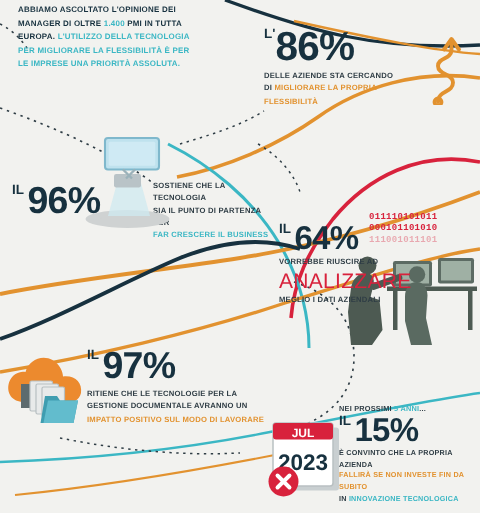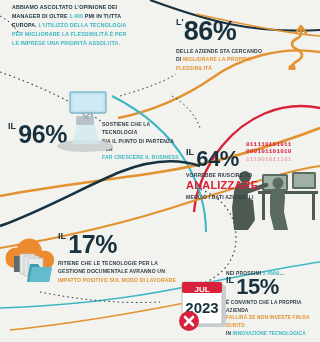--- a/index.html
+++ b/index.html
@@ -48,21 +48,21 @@
 
   
   #p70{left:8px;top:108px;width:150px;}
   #p70 .pct{font-size:25px;}
   #p70 .body-txt{width:76px;}
 
   
   #p64{left:186px;top:148px;width:84px;}
   #p64 .pct{font-size:22px;}
   #p64 .body-txt{margin-top:1px;}
-  #p64 .big-red{font-size:11px;font-weight:bold;color:#d8223c;letter-spacing:0.2px;line-height:1.15;}
+  #p64 .big-red{font-size:14px;font-weight:normal;color:#d8223c;letter-spacing:0.2px;line-height:1.15;}
 
   
   #p62{left:58px;top:232px;width:124px;}
   #p62 .pct{font-size:25px;}
   #p62 .body-txt{margin-top:2px;}
 
   
   #p52{left:226px;top:271px;width:92px;}
   #p52 .pct{font-size:22px;}
   #p52 .kicker{font-size:4.9px;font-weight:bold;color:#2f3d45;text-transform:uppercase;letter-spacing:0.15px;}
@@ -190,21 +190,21 @@
       <rect x="18" y="26" width="15" height="20" rx="1"></rect>
       <rect x="22" y="28" width="15" height="20" rx="1"></rect>
       <rect x="26" y="30" width="15" height="20" rx="1"></rect>
     </g>
     <path d="M28,36 L36,36 L38,39 L50,39 L47,54 L25,54 Z" fill="#3f9db0"></path>
     <path d="M30,39 L50,39 L47,54 L27,54 Z" fill="#62bccd"></path>
   </svg>
 
   <div class="panel" id="p62">
     <div class="pct">
-      <span class="pre">IL </span><span>17%</span>
+      <span class="pre">IL </span><span>97%</span>
     </div>
     <div class="body-txt">
       <span>RITIENE CHE LE TECNOLOGIE PER LA</span><br>
       <span>GESTIONE DOCUMENTALE AVRANNO UN</span><br>
       <span class="c-orange">IMPATTO POSITIVO SUL MODO DI LAVORARE</span>
     </div>
   </div>
 
   <svg class="icon" style="left:176px;top:277px;" width="56" height="58" viewBox="0 0 56 58">
     <rect x="10" y="8" width="40" height="42" rx="2" fill="#c9cfd1"></rect>

